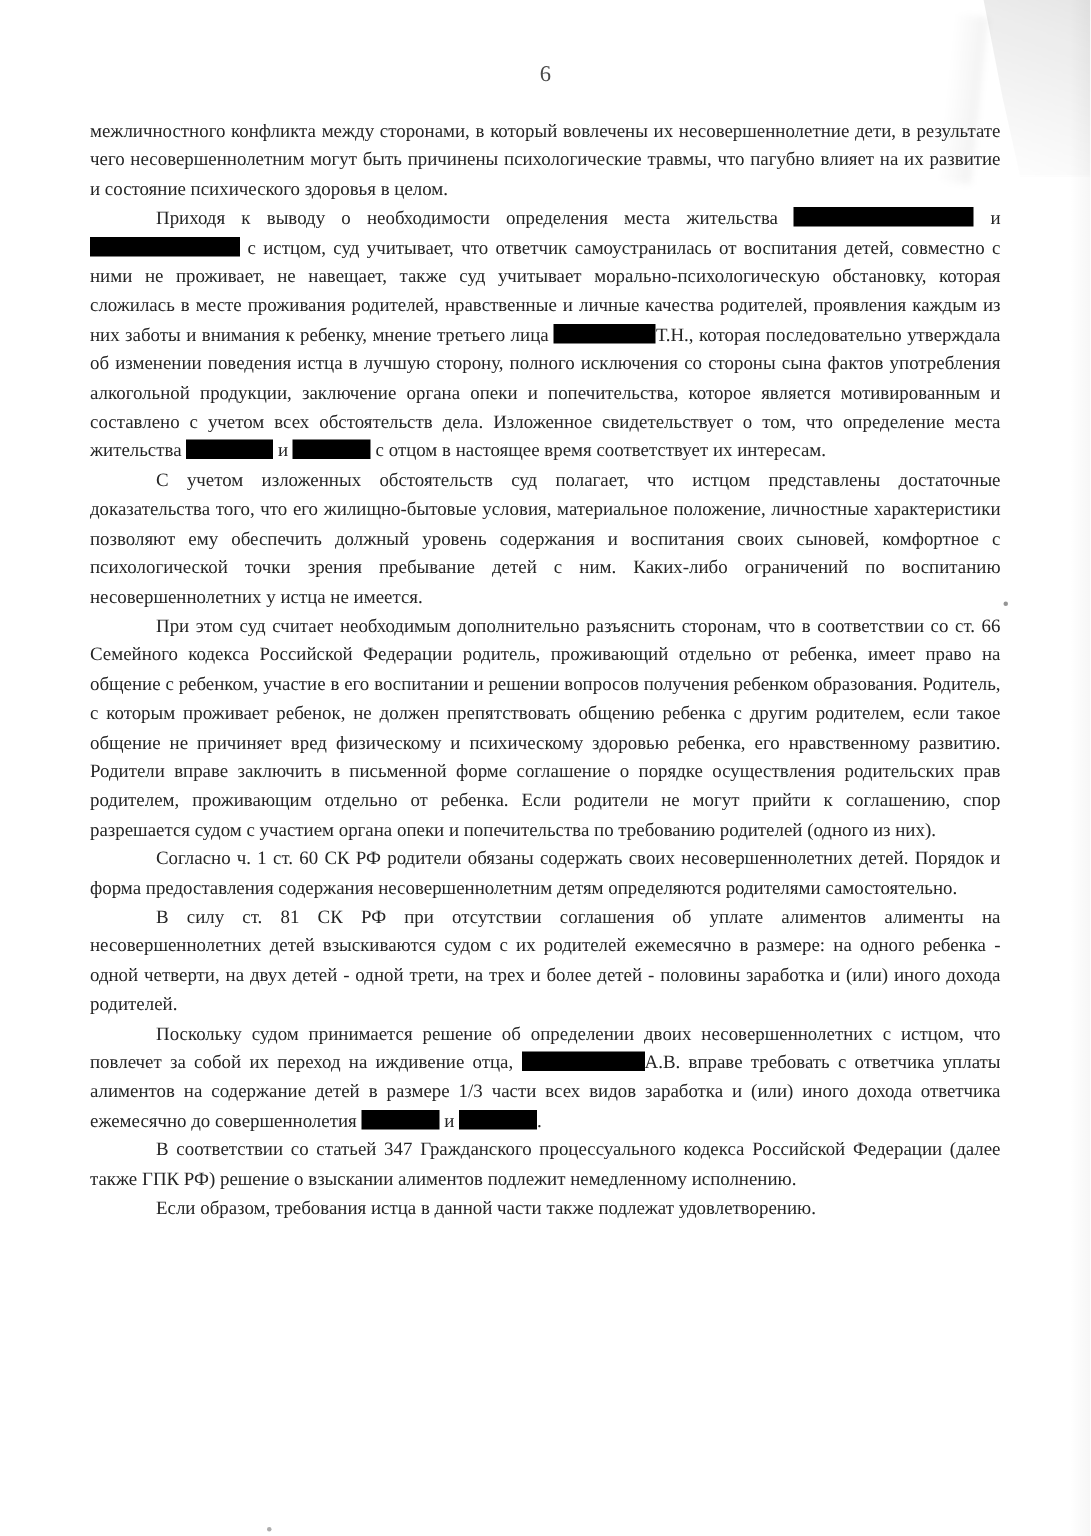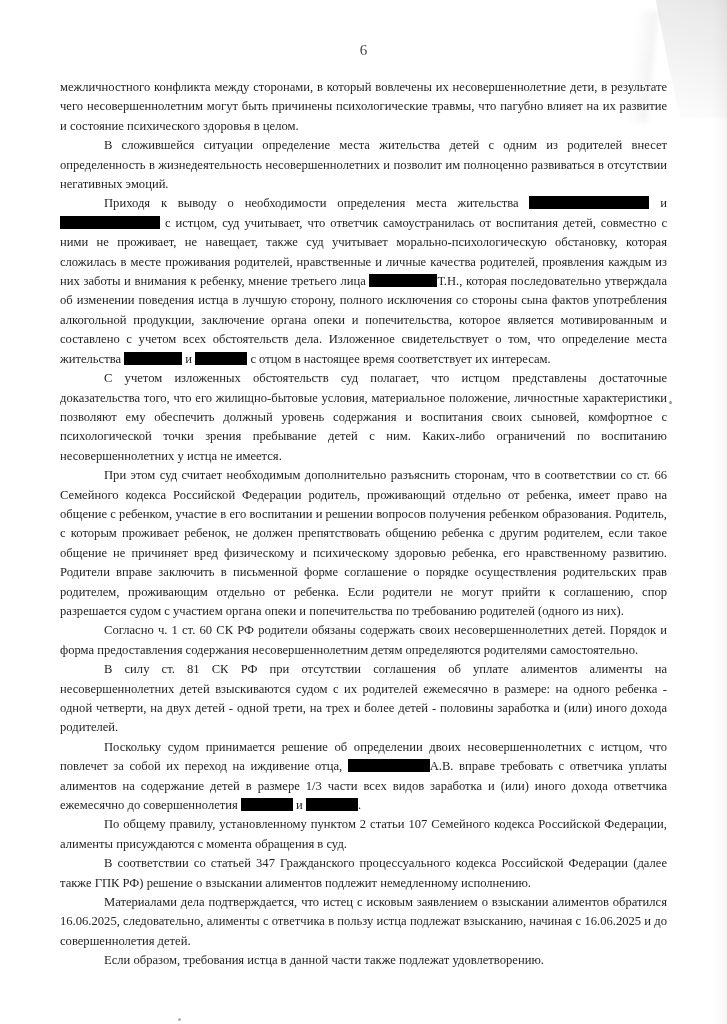--- a/index.html
+++ b/index.html
@@ -119,28 +119,25 @@
 <div class="page">
 
   <div class="scan-curl"></div>
   <div class="scan-curl-shadow"></div>
   <div class="edge-right-tint"></div>
 
   <div class="page-number">6</div>
 
   <div class="body-text" id="body-text">
       <p class=""><span>межличностного конфликта между сторонами, в который вовлечены их несовершеннолетние дети, в результате чего несовершеннолетним могут быть причинены психологические травмы, что пагубно влияет на их развитие и состояние психического здоровья в целом.</span></p>
-      <p class="indent"><span>В сложившейся ситуации определение места жительства детей с одним из родителей внесет определенность в жизнедеятельность несовершеннолетних и позволит им полноценно развиваться в отсутствии негативных эмоций.</span></p>
       <p class="indent"><span>Приходя к выводу о необходимости определения места жительства </span><span class="redact r-w120"></span><span> и </span><span class="redact r-w100"></span><span> с истцом, суд учитывает, что ответчик самоустранилась от воспитания детей, совместно с ними не проживает, не навещает, также суд учитывает морально-психологическую обстановку, которая сложилась в месте проживания родителей, нравственные и личные качества родителей, проявления каждым из них заботы и внимания к ребенку, мнение третьего лица </span><span class="redact r-w68"></span><span>Т.Н., которая последовательно утверждала об изменении поведения истца в лучшую сторону, полного исключения со стороны сына  фактов употребления алкогольной продукции, заключение органа опеки и попечительства, которое является мотивированным и составлено с учетом всех обстоятельств дела. Изложенное свидетельствует о том, что определение места жительства </span><span class="redact r-w58"></span><span> и </span><span class="redact r-w52"></span><span> с отцом в настоящее время соответствует их интересам.</span></p>
       <p class="indent"><span>С учетом изложенных обстоятельств суд полагает, что истцом представлены достаточные доказательства того, что его жилищно-бытовые условия, материальное положение, личностные характеристики позволяют ему обеспечить должный уровень содержания и воспитания своих сыновей, комфортное с психологической точки зрения пребывание детей с ним. Каких-либо ограничений по воспитанию несовершеннолетних у истца не имеется.</span></p>
       <p class="indent"><span>При этом суд считает необходимым дополнительно разъяснить сторонам, что в соответствии со ст. 66 Семейного кодекса Российской Федерации родитель, проживающий отдельно от ребенка, имеет право на общение с ребенком, участие в его воспитании и решении вопросов получения ребенком образования. Родитель, с которым проживает ребенок, не должен препятствовать общению ребенка с другим родителем, если такое общение не причиняет вред физическому и психическому здоровью ребенка, его нравственному развитию. Родители вправе заключить в письменной форме соглашение о порядке осуществления родительских прав родителем, проживающим отдельно от ребенка. Если родители не могут прийти к соглашению, спор разрешается судом с участием органа опеки и попечительства по требованию родителей (одного из них).</span></p>
       <p class="indent"><span>Согласно ч. 1 ст. 60 СК РФ родители обязаны содержать своих несовершеннолетних детей. Порядок и форма предоставления содержания несовершеннолетним детям определяются родителями самостоятельно.</span></p>
       <p class="indent"><span>В силу ст. 81 СК РФ при отсутствии соглашения об уплате алиментов алименты на несовершеннолетних детей взыскиваются судом с их родителей ежемесячно в размере: на одного ребенка - одной четверти, на двух детей - одной трети, на трех и более детей - половины заработка и (или) иного дохода родителей.</span></p>
       <p class="indent"><span>Поскольку судом принимается решение об определении двоих несовершеннолетних с истцом, что повлечет за собой их переход на иждивение отца, </span><span class="redact r-w82"></span><span>А.В. вправе требовать с ответчика уплаты алиментов на содержание детей в размере 1/3 части всех видов заработка и (или) иного дохода ответчика ежемесячно до совершеннолетия </span><span class="redact r-w52"></span><span> и </span><span class="redact r-w52"></span><span>.</span></p>
-      <p class="indent"><span>По общему правилу, установленному пунктом 2 статьи 107 Семейного кодекса Российской Федерации, алименты присуждаются с момента обращения в суд.</span></p>
       <p class="indent"><span>В соответствии со статьей 347 Гражданского процессуального кодекса Российской Федерации (далее также ГПК РФ) решение о взыскании алиментов подлежит немедленному исполнению.</span></p>
-      <p class="indent"><span>Материалами дела подтверждается, что истец с исковым заявлением о взыскании алиментов обратился 16.06.2025, следовательно, алименты с ответчика в пользу истца подлежат взысканию, начиная с 16.06.2025 и до совершеннолетия детей.</span></p>
       <p class="indent"><span>Если образом, требования истца в данной части также подлежат удовлетворению.</span></p>
     </div>
 
   <div class="speck"></div>
   <div class="speck2"></div>
 </div>
 
 </body></html>

